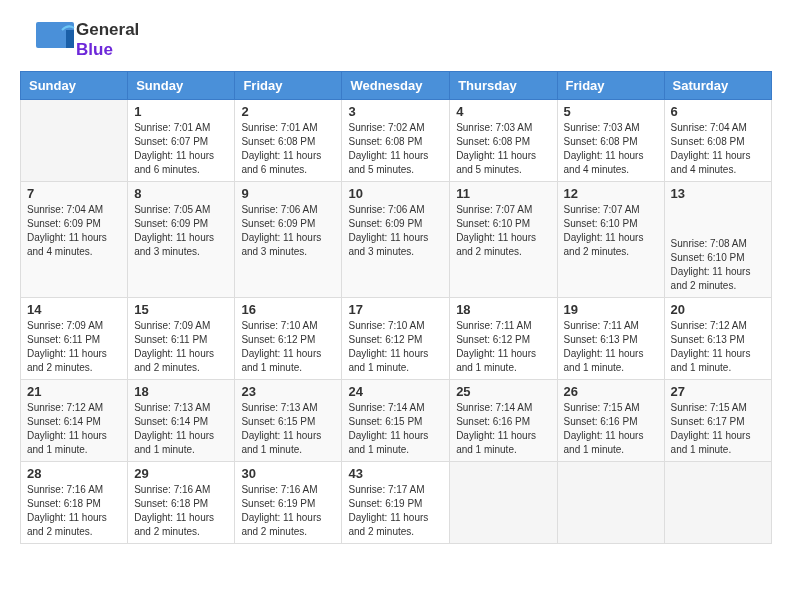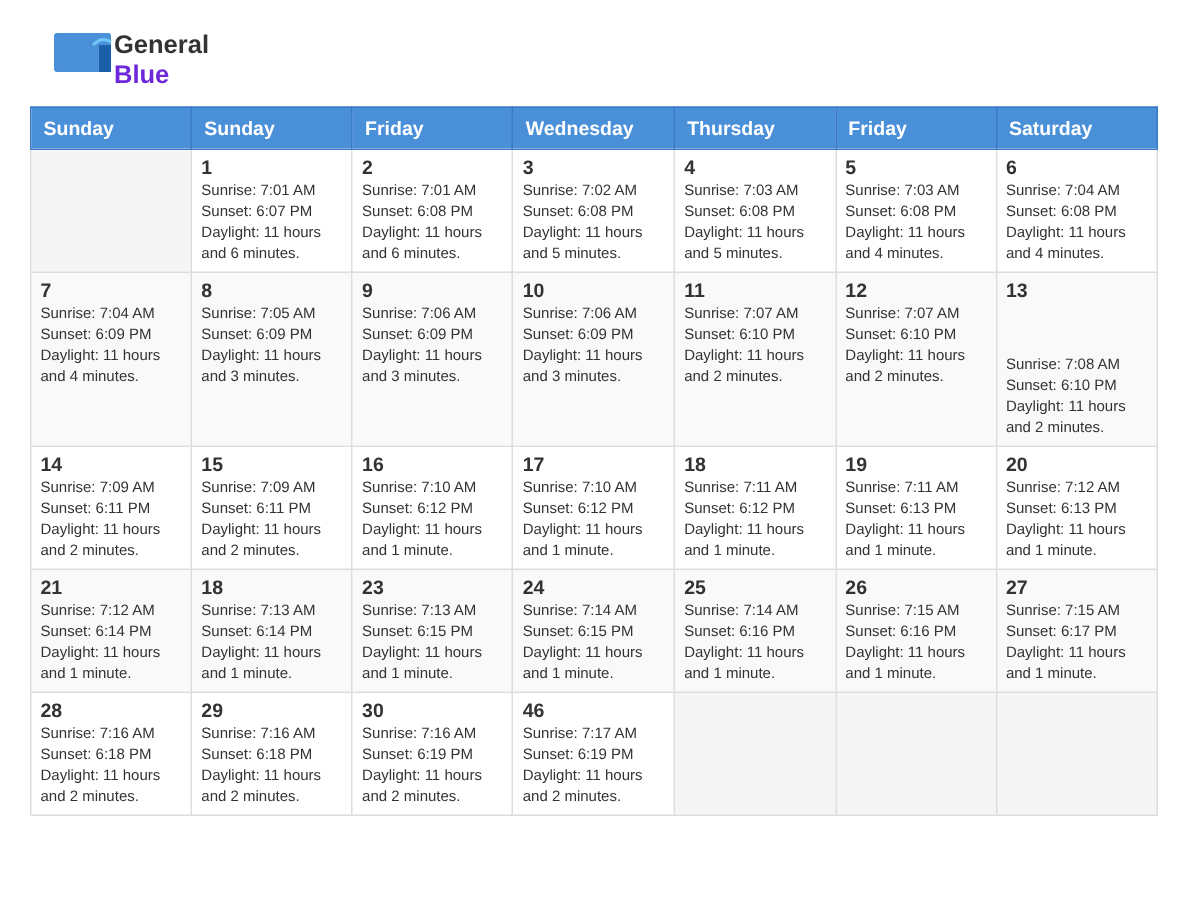--- a/index.html
+++ b/index.html
@@ -324,21 +324,21 @@
 and 2 minutes.</div>
         </td>
         <td>
           <span class="day-number">30</span>
           <div class="day-info" style="white-space: pre-line;">Sunrise: 7:16 AM
 Sunset: 6:19 PM
 Daylight: 11 hours
 and 2 minutes.</div>
         </td>
         <td>
-          <span class="day-number">46</span>
+          <span class="day-number">43</span>
           <div class="day-info" style="white-space: pre-line;">Sunrise: 7:17 AM
 Sunset: 6:19 PM
 Daylight: 11 hours
 and 2 minutes.</div>
         </td>
         <td class="empty-cell"></td>
         <td class="empty-cell"></td>
         <td class="empty-cell"></td>
       </tr>
     </tbody>

